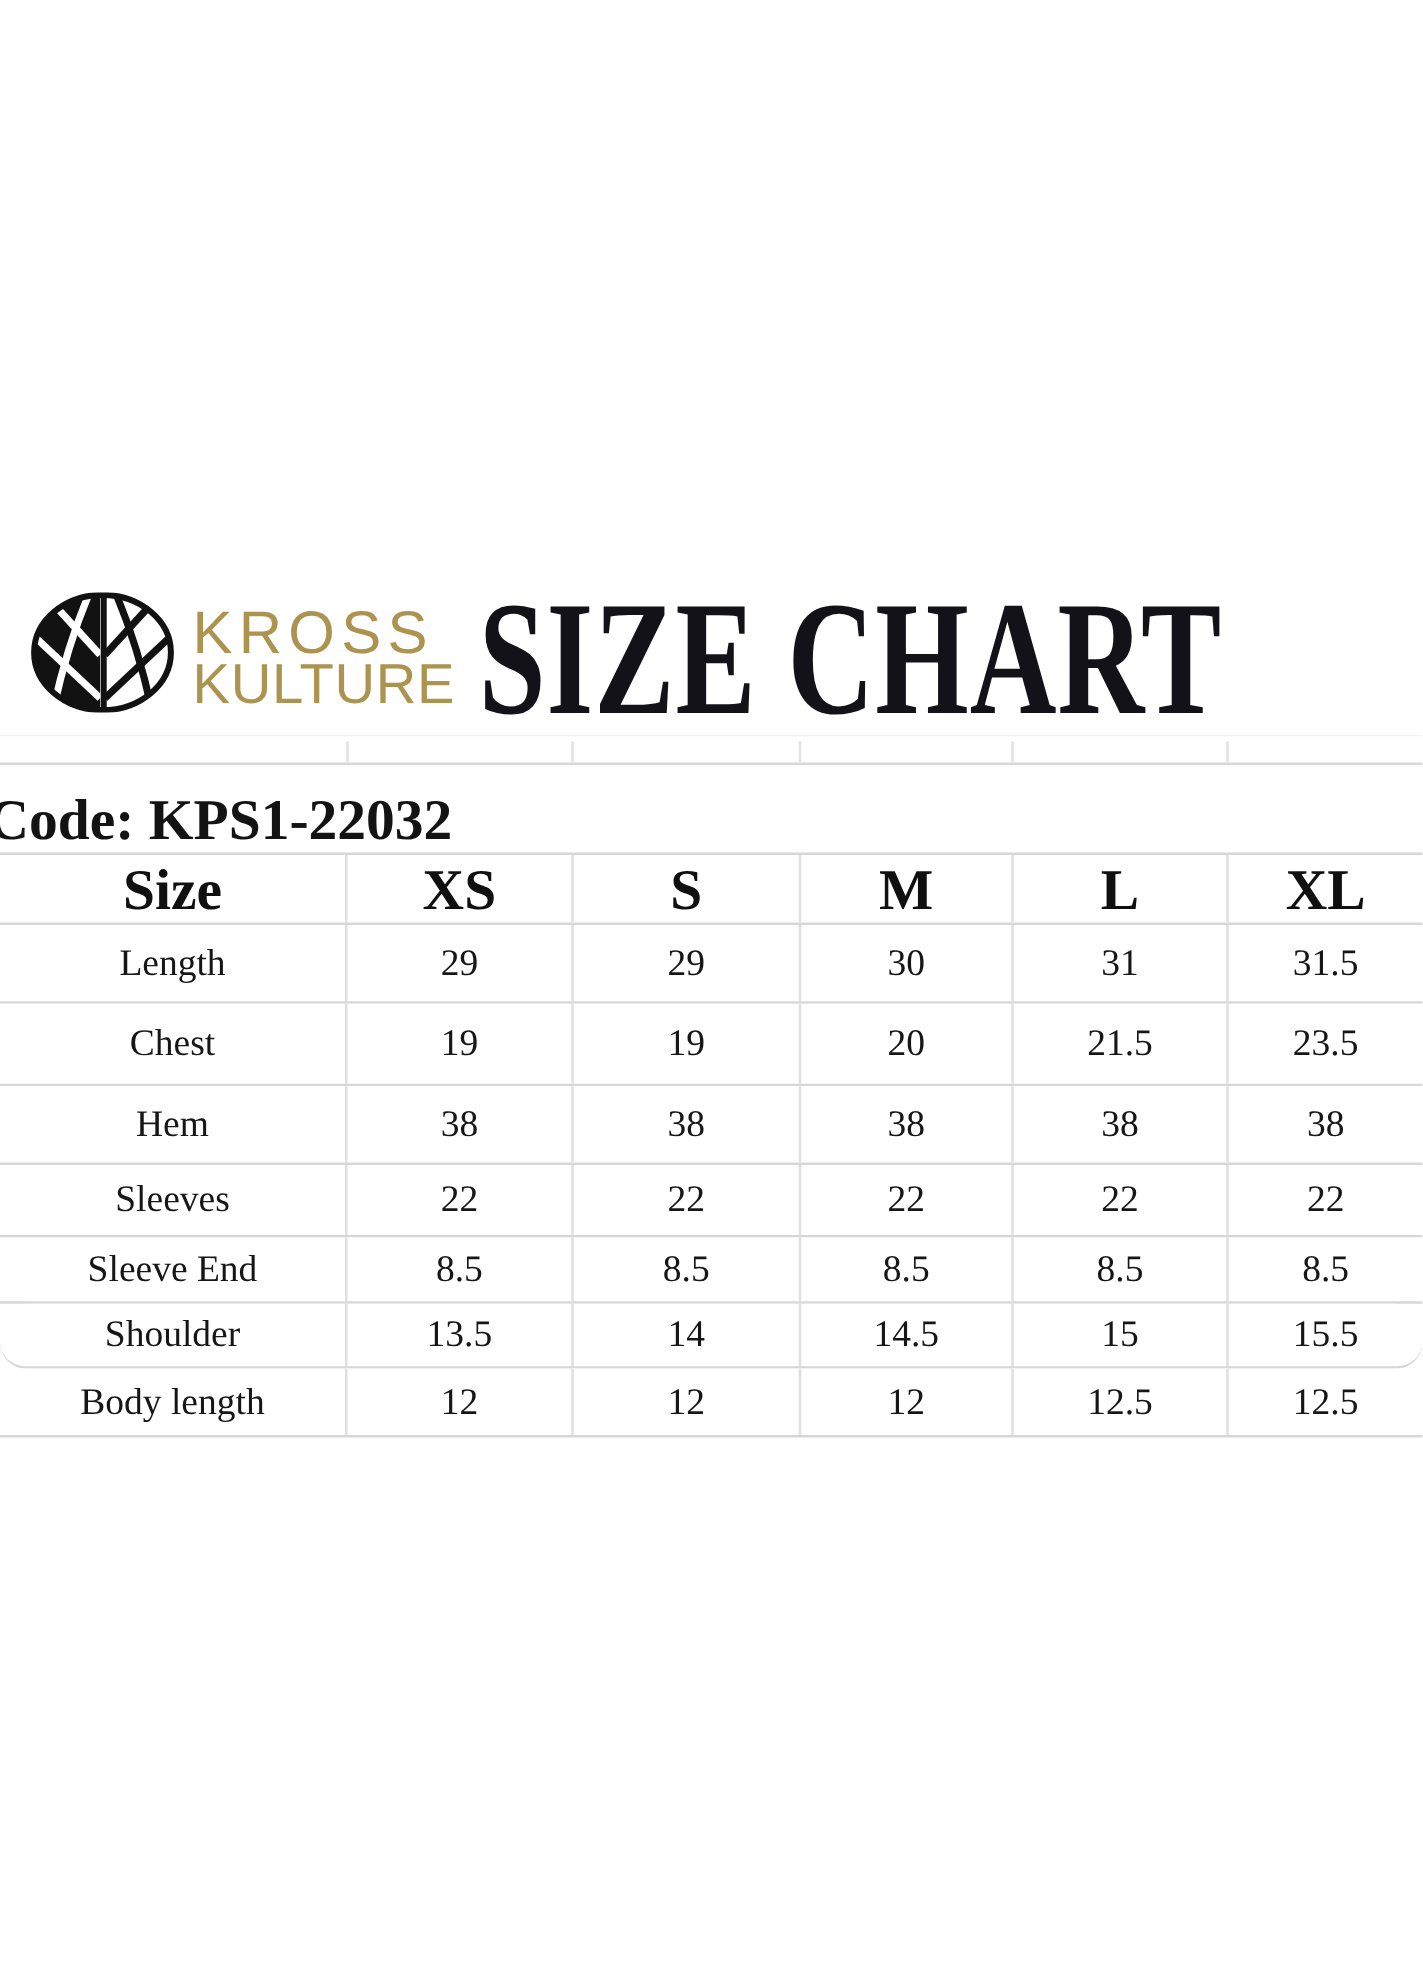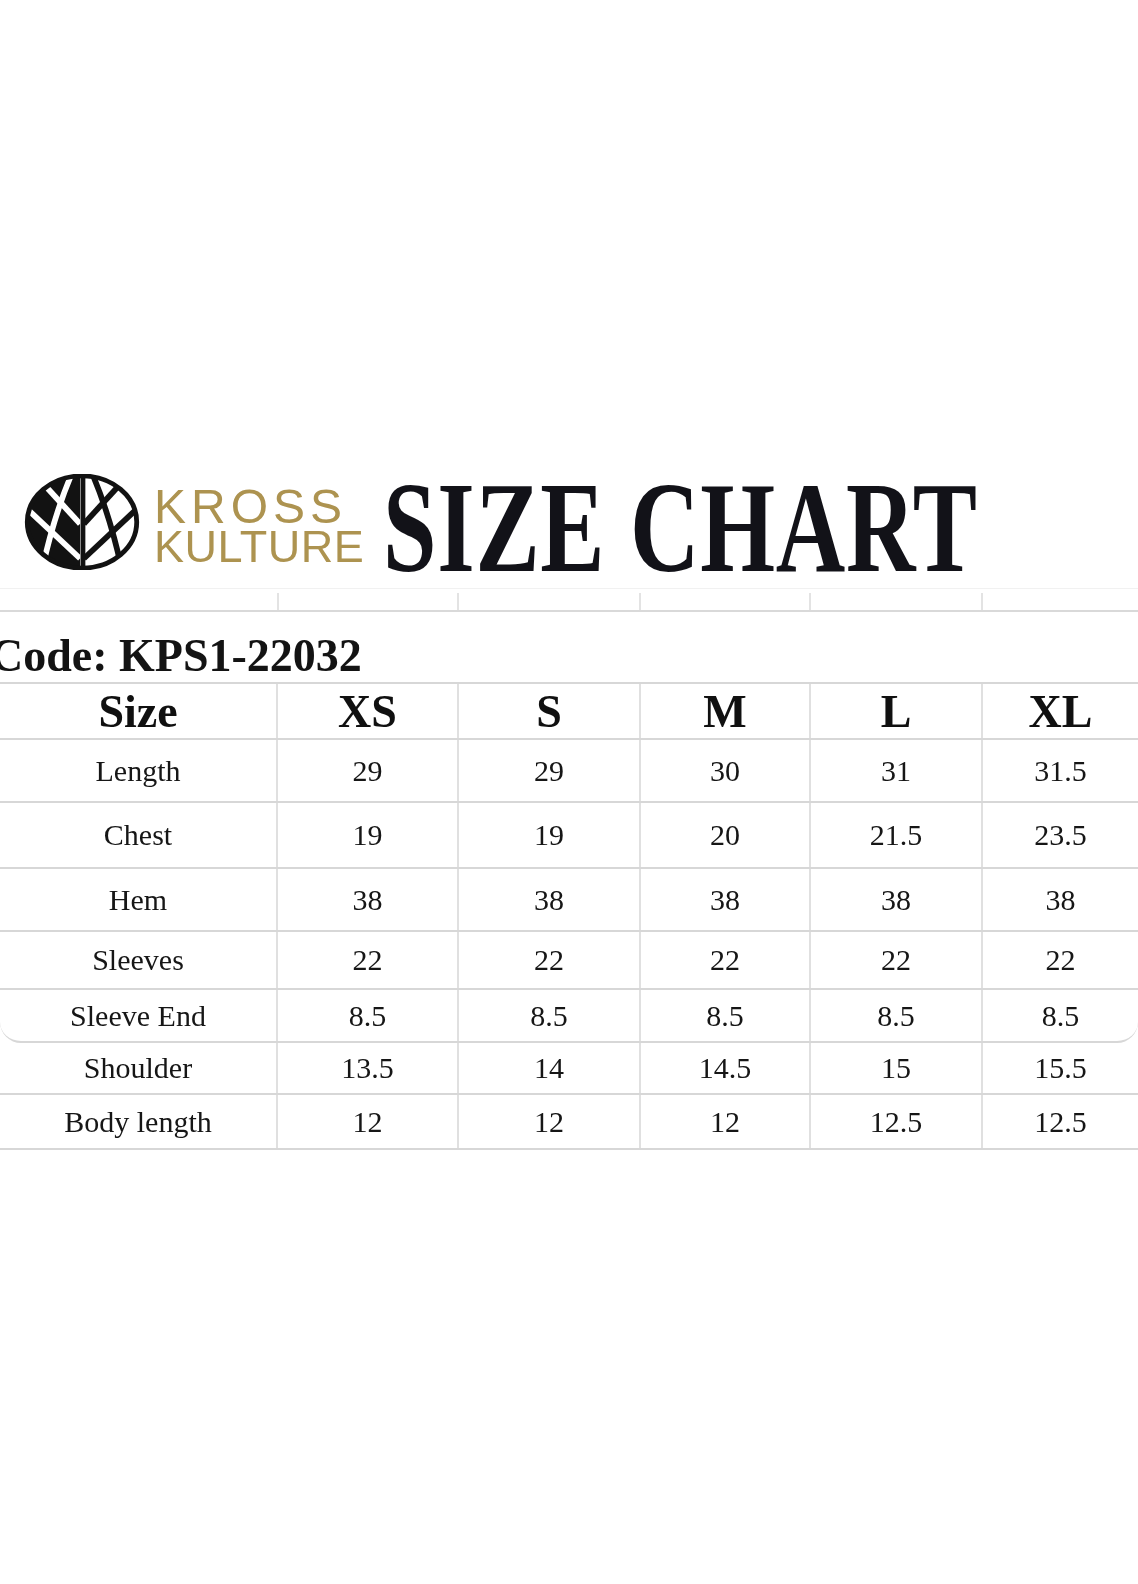--- a/index.html
+++ b/index.html
@@ -30,22 +30,22 @@
 
   
   .table{position:absolute;left:0;top:682px;width:1138px;}
   .trow{display:grid;grid-template-columns:278px 181px 182px 170px 172px 155px;
     box-sizing:border-box;border-bottom:2px solid #d7d7d7;background:#fff;}
   .table .trow:nth-child(1){height:58px;border-top:2px solid #d7d7d7;}
   .table .trow:nth-child(2){height:63px;}
   .table .trow:nth-child(3){height:66px;}
   .table .trow:nth-child(4){height:63px;}
   .table .trow:nth-child(5){height:58px;}
-  .table .trow:nth-child(6){height:53px;border-radius:21px;}
-  .table .trow:nth-child(7){height:52px;}
+  .table .trow:nth-child(6){height:53px;}
+  .table .trow:nth-child(7){height:52px;border-radius:21px;}
   .table .trow:nth-child(8){height:55px;}
   .cell{box-sizing:border-box;border-right:2px solid #e0e0e0;
     display:flex;align-items:center;justify-content:center;
     font-size:30px;color:#161616;overflow:hidden;}
   .cell:last-child{border-right:none;}
   .trow.thead .cell{font-weight:bold;font-size:46px;color:#101010;text-align:right;}
 </style>
 </head>
 <body>
 

